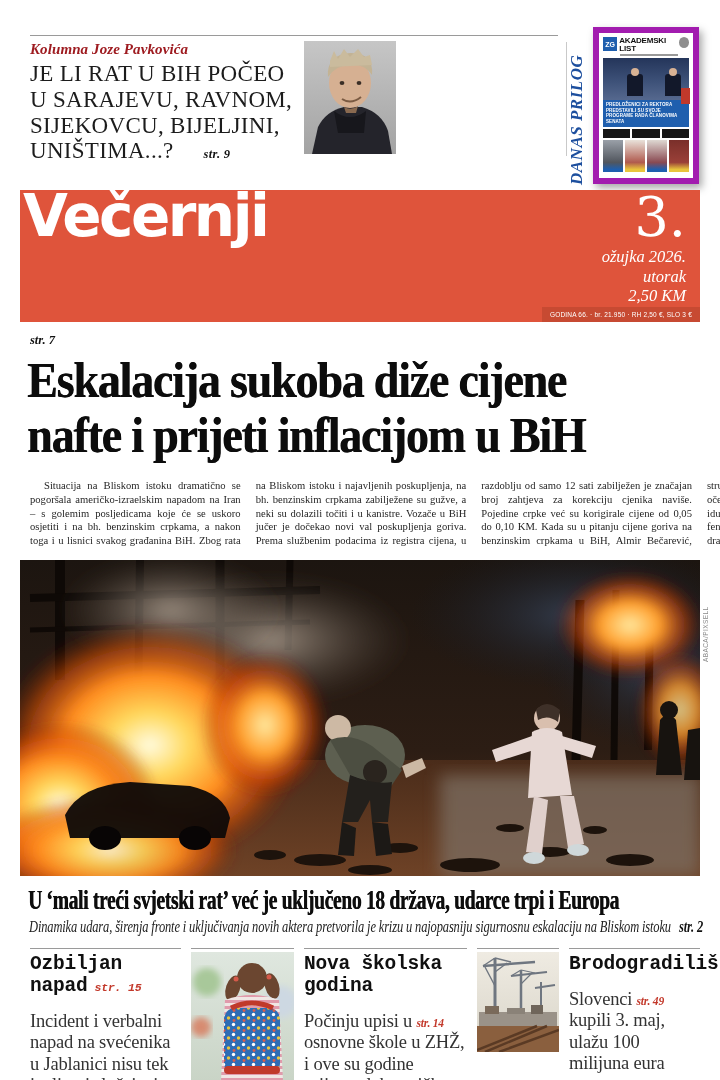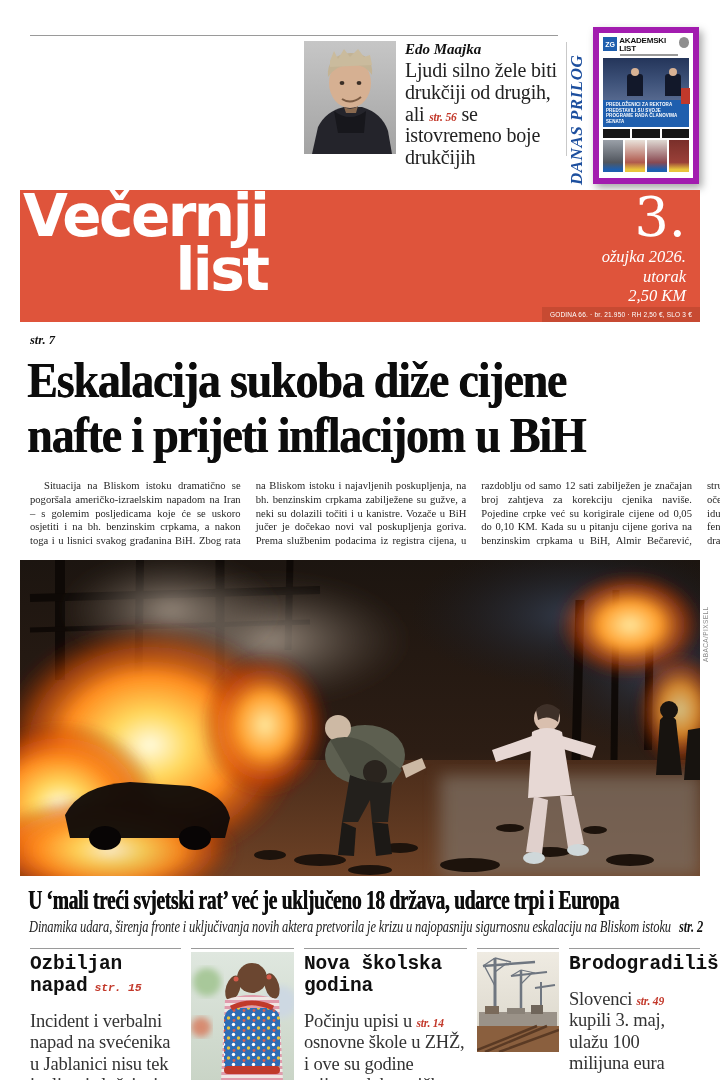--- a/index.html
+++ b/index.html
@@ -104,20 +104,24 @@
   #ship-photo svg{display:block;margin-top:3px;}
   #bt3{width:131px;}
 </style>
 </head>
 <body>
 
 <div id="page">
 
   <div class="abs" id="top-rule"></div>
 
+  <div class="abs" id="teaser-left">
+    <div class="kicker-red">Kolumna Joze Pavkovića</div>
+    <div class="hl"><span>JE LI RAT U BIH POČEO U SARAJEVU, RAVNOM, SIJEKOVCU, BIJELJINI, UNIŠTIMA...?</span><span class="pref-blk">str. 9</span></div>
+  </div>
 
   <div class="abs" id="teaser-mid">
     <div id="edo-photo">
       <svg width="92" height="113" viewBox="0 0 92 113">
         <defs>
           <linearGradient id="pbg" x1="0" y1="0" x2="0" y2="1">
             <stop offset="0" stop-color="#c6c6c6"></stop>
               <stop offset="1" stop-color="#a3a3a3"></stop>
           </linearGradient>
         </defs>
@@ -126,24 +130,20 @@
         <path d="M30 70 Q46 82 62 70 L60 92 L34 92 Z" fill="#17171c"></path>
         <ellipse cx="46" cy="42" rx="21" ry="25" fill="#d6b092"></ellipse>
         <path d="M24 36 Q22 14 46 12 Q70 12 68 34 Q60 22 46 24 Q32 24 24 36 Z" fill="#c3b394"></path>
         <path d="M26 20 L30 10 L34 18 L40 8 L46 16 L54 8 L60 16 L66 14 L68 24 L26 26 Z" fill="#cabb9d"></path>
         <ellipse cx="38" cy="42" rx="2.4" ry="2" fill="#3a2e26"></ellipse>
         <ellipse cx="55" cy="42" rx="2.4" ry="2" fill="#3a2e26"></ellipse>
         <path d="M38 58 Q47 64 57 56" stroke="#7a5a42" stroke-width="2" fill="none"></path>
         <path d="M40 66 Q47 70 54 65 L52 72 L42 72 Z" fill="#8a6a50"></path>
       </svg>
     </div>
-    <div class="txt">
-      <div class="kicker-blk">Edo Maajka</div>
-      <div class="hl"><span>Ljudi silno žele biti drukčiji od drugih, ali</span> <span class="pref-red">str. 56</span> <span>se istovremeno boje drukčijih</span></div>
-    </div>
   </div>
   <div class="abs" id="mid-divider"></div>
 
   <div class="abs" id="danas-prilog">DANAS PRILOG</div>
   <div class="abs" id="magazine">
     <div id="mag-head">
       <div id="mag-zg">ZG</div>
       <div id="mag-title">AKADEMSKI LIST</div>
       <div id="mag-circle"></div>
     </div>
@@ -161,21 +161,21 @@
     </div>
     <div id="mag-thumbs">
       <div class="t1"></div>
       <div class="t2"></div>
       <div class="t3"></div>
       <div class="t4"></div>
     </div>
   </div>
 
   <div class="abs" id="masthead" style="background:#df543b;">
-    <div id="logo"><span>Večernji</span><span class="l2">list</span></div>
+    <div id="logo"><span>Večernji</span></div>
     <div id="mh-right">
       <div id="mh-day">3.</div>
       <div id="mh-date">
         <div>ožujka 2026.</div>
         <div>utorak</div>
         <div>2,50 KM</div>
         <div>BiH</div>
       </div>
     </div>
     <div id="mh-issue">GODINA 66. · br. 21.950 · RH 2,50 €, SLO 3 €</div>

